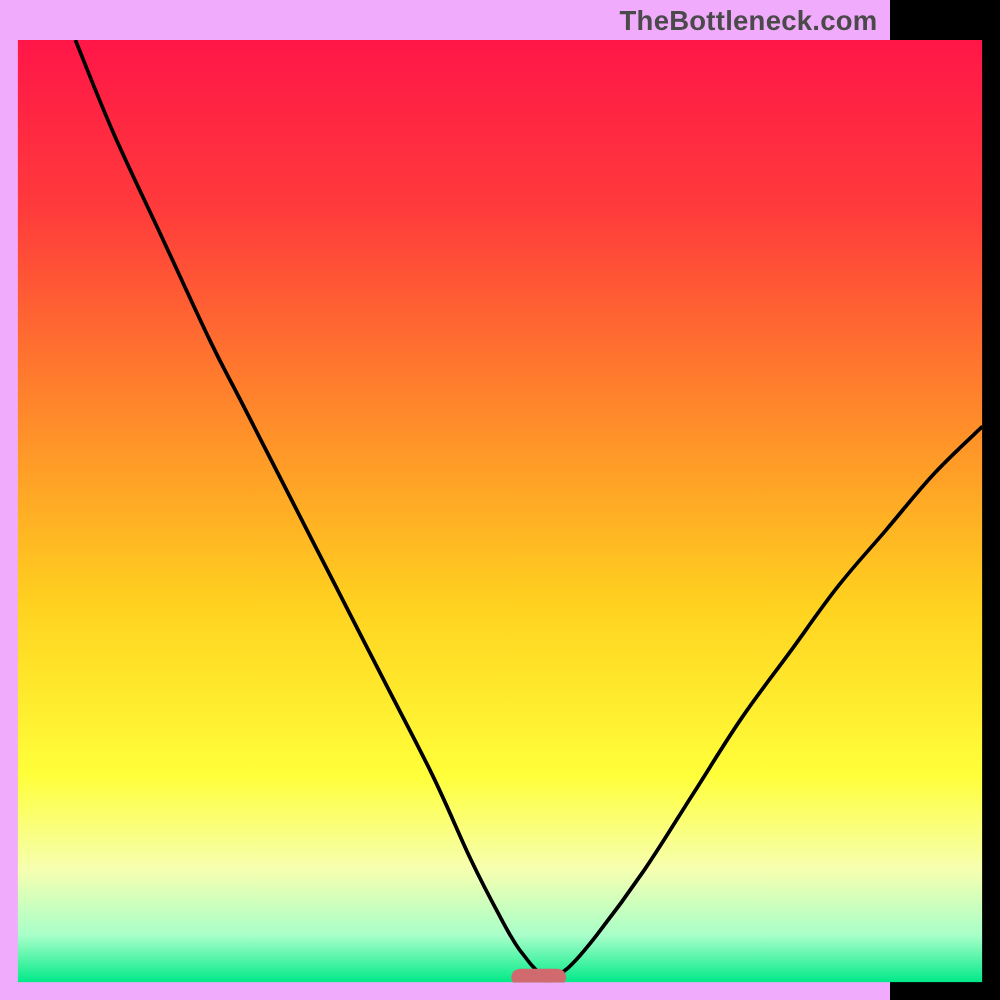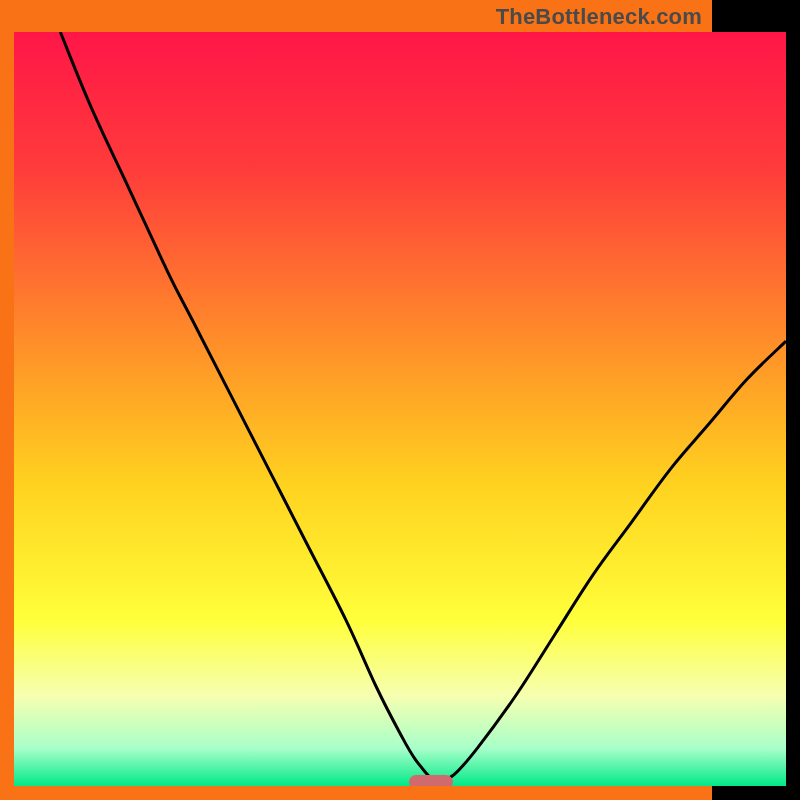--- a/index.html
+++ b/index.html
@@ -8,21 +8,21 @@
     width: 800px;
     height: 800px;
     background: #000;
     font-family: Arial, Helvetica, sans-serif;
     overflow: hidden;
   }
   .container {
     position: relative;
     width: 712px;
     height: 800px;
-    background: #f97316;
+    background: #f0abfc;
   }
   .watermark {
     position: absolute;
     top: 4px;
     right: 10px;
     color: #4a4a4a;
     font-size: 22px;
     font-weight: 600;
     letter-spacing: 0.2px;
     z-index: 10;

